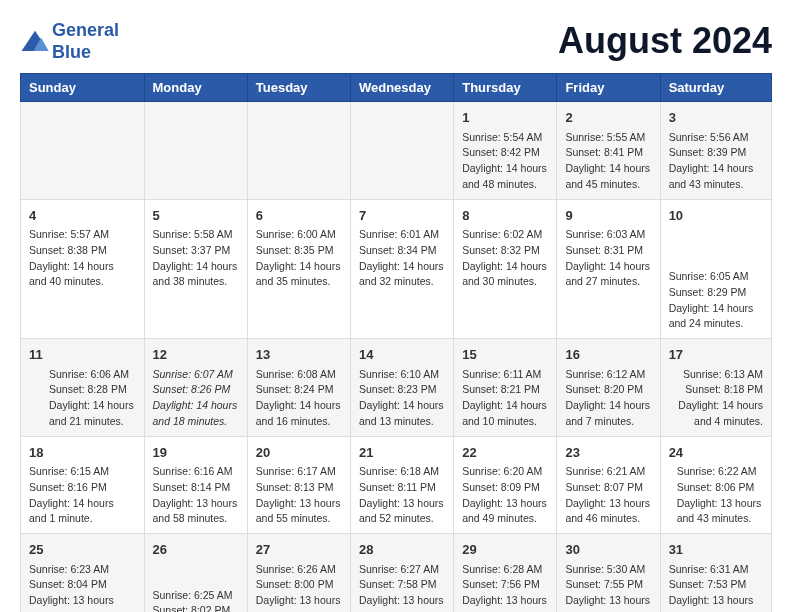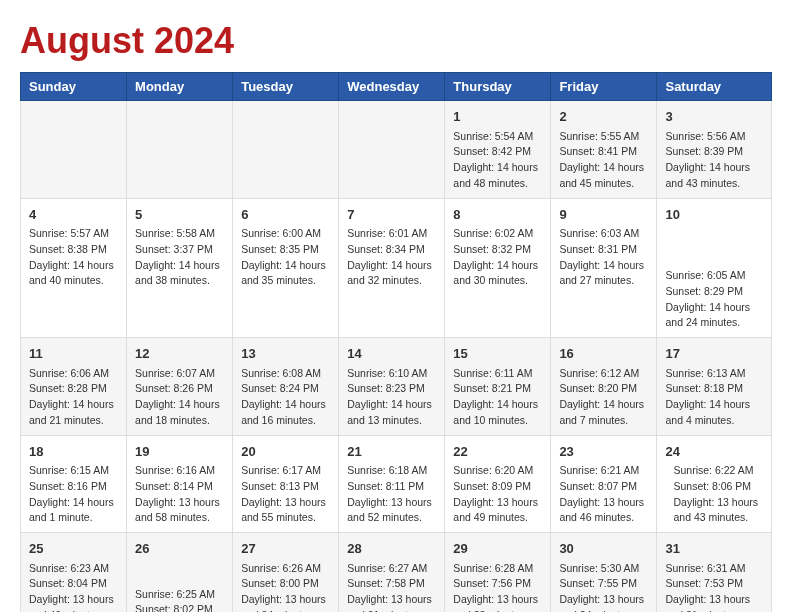--- a/index.html
+++ b/index.html
@@ -33,21 +33,21 @@
       width: 30px;
       height: 30px;
       margin-right: 2px;
     }
     .title-section {
       text-align: right;
     }
     .main-title {
       font-size: 36px;
       font-weight: bold;
-      color: #b91c1c;
+      color: #0f172a;
     }
     .subtitle {
       font-size: 16px;
       color: #555;
     }
     table {
       width: 100%;
       border-collapse: collapse;
       font-size: 11px;
       padding-left: 36px;
@@ -93,20 +93,30 @@
       color: #333;
     }
     .empty-cell {
       background-color: #f5f5f5;
     }
   </style>
 </head>
 <body>
 
 <div class="header">
+  <div class="logo">
+    <svg class="logo-icon" viewBox="0 0 40 40">
+      <polygon points="20,5 38,32 2,32" fill="#2b5ba8"></polygon>
+      <polygon points="28,14 38,32 18,32" fill="#5b8fd4"></polygon>
+    </svg>
+    <div class="logo-text">
+      <div><span>General</span></div>
+      <div><span style="color:#2b5ba8">Blue</span></div>
+    </div>
+  </div>
   <div class="title-section">
     <div class="main-title">August 2024</div>
   </div>
 </div>
 
 <table>
   <thead>
     <tr>
     <th>Sunday</th>
         <th>Monday</th>
@@ -192,28 +202,28 @@
           <span class="day-number">10</span>
           <div class="cell-content" style="white-space: pre-line; margin-top: 44px;">Sunrise: 6:05 AM
 Sunset: 8:29 PM
 Daylight: 14 hours
 and 24 minutes.</div>
         </td>
       </tr>
       <tr>
         <td>
           <span class="day-number">11</span>
-          <div class="cell-content" style="white-space: pre-line;">Sunrise: 6:06 AM
+          <div class="cell-content" style="white-space: pre-line; margin-left: 20px;">Sunrise: 6:06 AM
 Sunset: 8:28 PM
 Daylight: 14 hours
 and 21 minutes.</div>
         </td>
         <td>
           <span class="day-number">12</span>
-          <div class="cell-content" style="white-space: pre-line;">Sunrise: 6:07 AM
+          <div class="cell-content" style="white-space: pre-line; font-style: italic;">Sunrise: 6:07 AM
 Sunset: 8:26 PM
 Daylight: 14 hours
 and 18 minutes.</div>
         </td>
         <td>
           <span class="day-number">13</span>
           <div class="cell-content" style="white-space: pre-line;">Sunrise: 6:08 AM
 Sunset: 8:24 PM
 Daylight: 14 hours
 and 16 minutes.</div>
@@ -234,21 +244,21 @@
         </td>
         <td>
           <span class="day-number">16</span>
           <div class="cell-content" style="white-space: pre-line;">Sunrise: 6:12 AM
 Sunset: 8:20 PM
 Daylight: 14 hours
 and 7 minutes.</div>
         </td>
         <td>
           <span class="day-number">17</span>
-          <div class="cell-content" style="white-space: pre-line;">Sunrise: 6:13 AM
+          <div class="cell-content" style="white-space: pre-line; text-align: right;">Sunrise: 6:13 AM
 Sunset: 8:18 PM
 Daylight: 14 hours
 and 4 minutes.</div>
         </td>
       </tr>
       <tr>
         <td>
           <span class="day-number">18</span>
           <div class="cell-content" style="white-space: pre-line;">Sunrise: 6:15 AM
 Sunset: 8:16 PM

